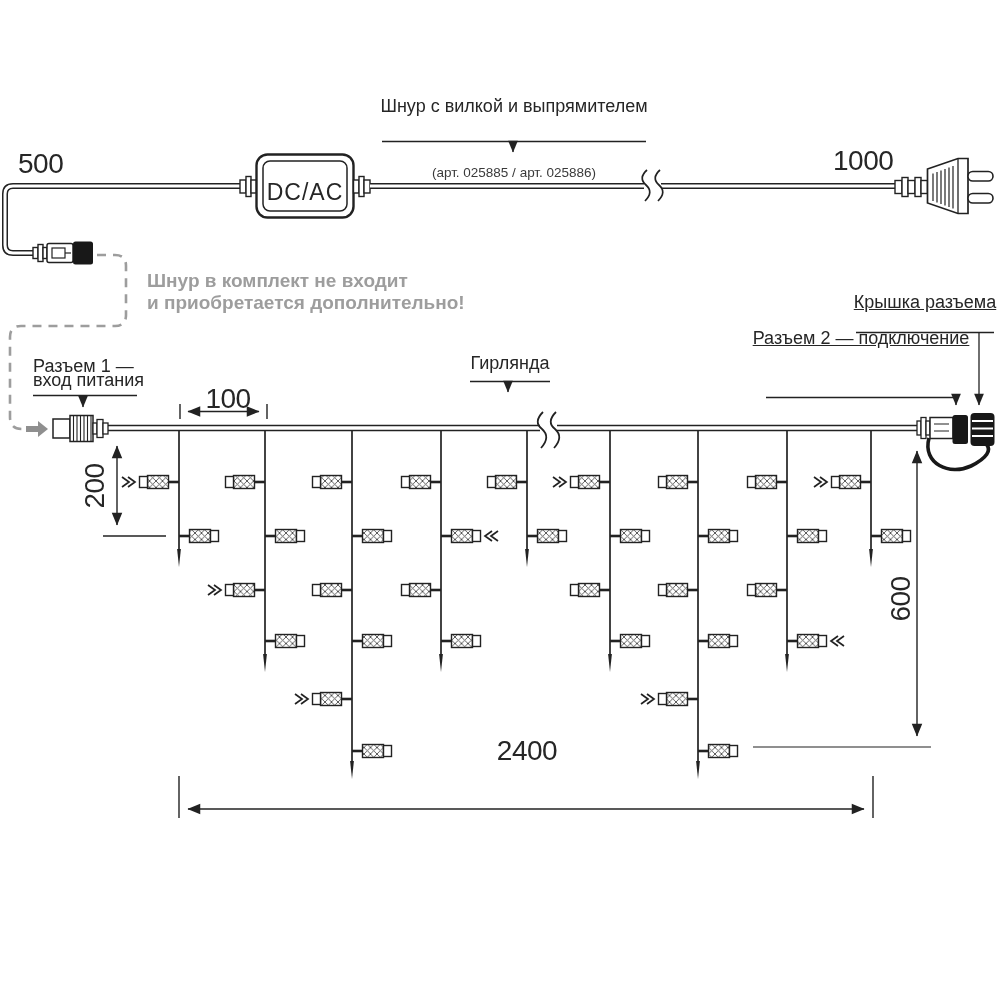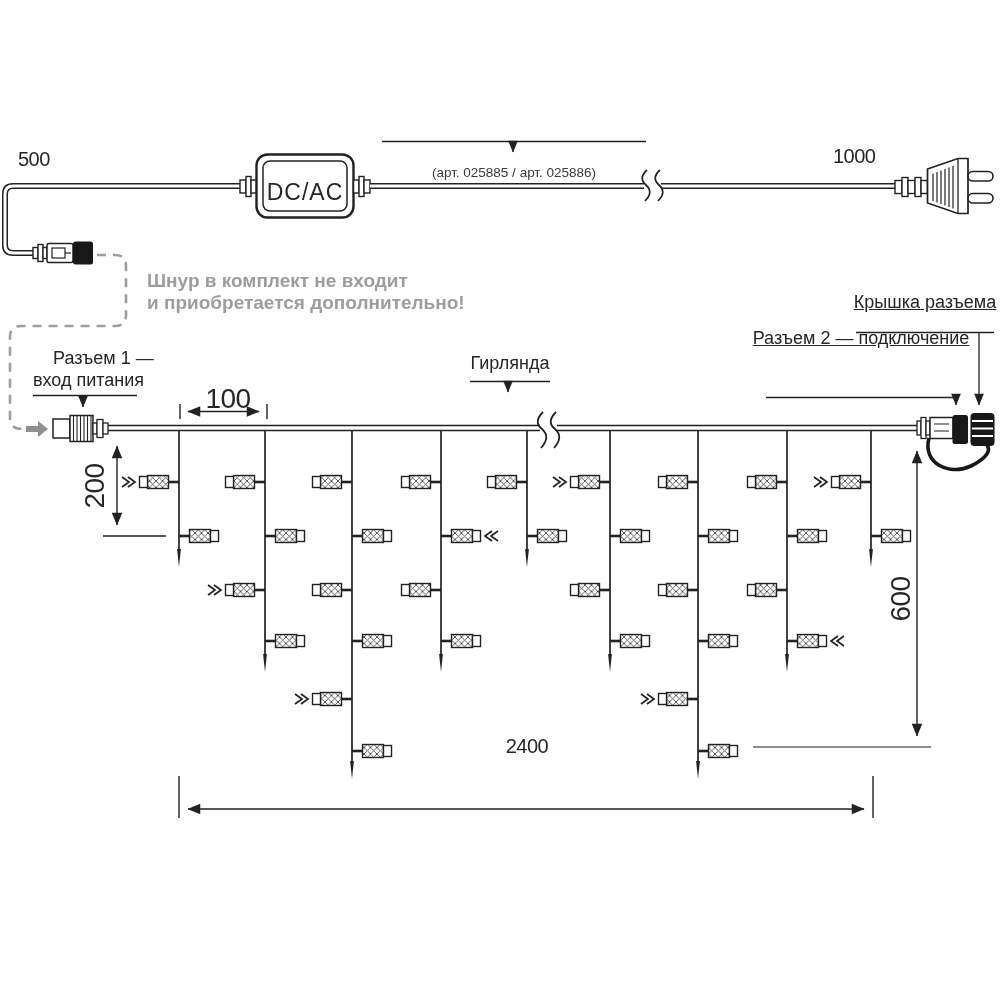--- a/index.html
+++ b/index.html
@@ -1,21 +1,21 @@
 <!DOCTYPE html>
 <html><head>
 <meta charset="utf-8">
 <style>
   html,body{margin:0;padding:0;background:#fff;}
   .stage{position:relative;width:1000px;height:1000px;background:#fff;overflow:hidden;
          font-family:"Liberation Sans",sans-serif;}
   .stage svg{position:absolute;left:0;top:0;}
   .lbl{position:absolute;color:#262626;white-space:nowrap;line-height:1.15;}
   .c{transform:translateX(-50%);}
-  .dim{font-size:20px;letter-spacing:-0.5px;}
+  .dim{font-size:28px;letter-spacing:-0.5px;}
   .dim-sm{font-size:28px;letter-spacing:-0.5px;}
   .rot{transform:translate(-50%,-50%) rotate(-90deg);}
   .cap18{font-size:18px;}
   .note{font-size:19px;font-weight:700;color:#9d9d9d;}
   .sub{font-size:13.5px;color:#3a3a3a;margin-top:46px;}
   .dcac{font-size:23px;letter-spacing:1px;transform:translate(-50%,-50%);margin-top:6px;}
 </style>
 </head>
 <body>
 
@@ -304,26 +304,27 @@
     <g stroke="#222" stroke-width="1.3">
       <line x1="766" y1="397.5" x2="956" y2="397.5"></line>
       <line x1="956" y1="397.5" x2="956" y2="405" marker-end="url(#arr)"></line>
     </g>
   </svg>
 
   <div class="lbl dim" style="left:18px;top:148px;">500</div>
   <div class="lbl dim" style="left:833px;top:145px;">1000</div>
   <div class="lbl dcac" style="left:305px;top:186px;">DC/AC</div>
 
+  <div class="lbl cap18 c" style="left:514px;top:96px;">Шнур с вилкой и выпрямителем</div>
   <div class="lbl sub c" style="left:514px;top:119px;">(арт. 025885 / арт. 025886)</div>
 
   <div class="lbl note" style="left:147px;top:292px;">и приобретается дополнительно!</div>
   <div class="lbl note" style="left:147px;top:270px;">Шнур в комплект не входит</div>
 
-  <div class="lbl cap18" style="left:33px;top:348px;margin-left:20px;">Разъем 1 —</div>
+  <div class="lbl cap18" style="left:33px;top:356px;">Разъем 1 —</div>
   <div class="lbl cap18" style="left:33px;top:370px;">вход питания</div>
 
   <div class="lbl cap18 c" style="left:510px;top:353px;">Гирлянда</div>
 
   <div class="lbl cap18 c" style="left:861px;top:328px;text-decoration:underline;">Разъем 2 — подключение</div>
 
   <div class="lbl cap18 c" style="left:925px;top:292px;text-decoration:underline;">Крышка разъема</div>
 
   <div class="lbl dim-sm c" style="left:228px;top:383px;">100</div>
   <div class="lbl dim-sm rot" style="left:95px;top:486px;">200</div>

